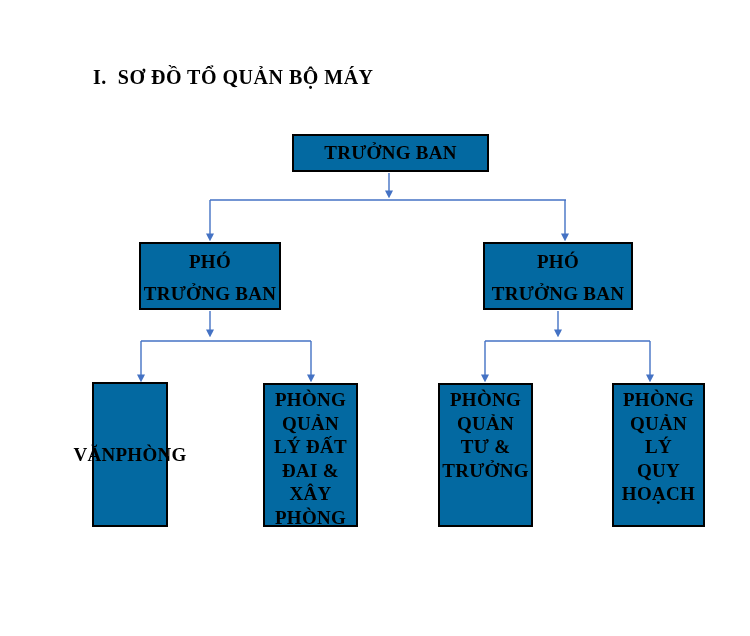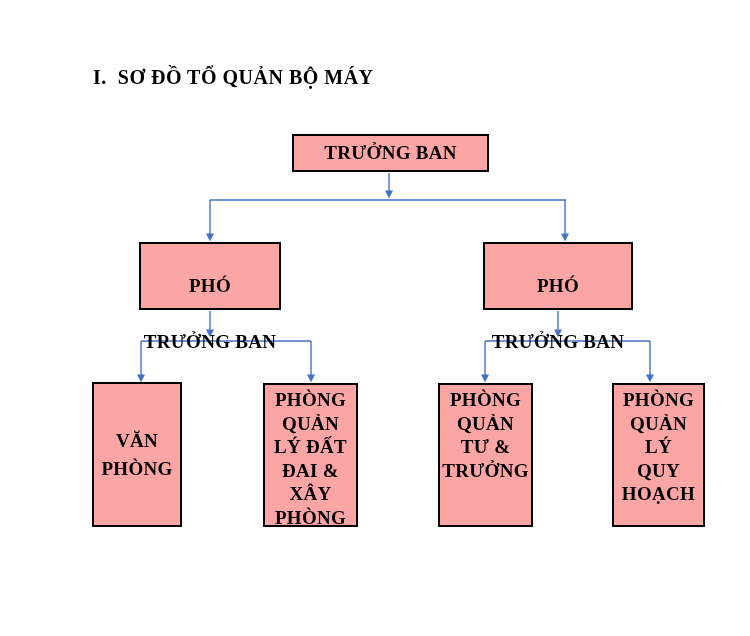--- a/index.html
+++ b/index.html
@@ -30,46 +30,46 @@
     left: 0;
     top: 0;
     width: 750px;
     height: 636px;
     pointer-events: none;
   }
   .org-box {
     position: absolute;
     box-sizing: border-box;
     border: 2px solid #000000;
-    background: #fca5a5;
+    background: #0369a1;
     text-align: center;
     font-weight: bold;
     letter-spacing: 0.3px;
   }
   .box-root {
     left: 292px; top: 134px; width: 197px; height: 38px;
     font-size: 19px;
     display: flex; align-items: center; justify-content: center;
   }
   .box-deputy {
     top: 242px; height: 68px;
     font-size: 19px;
     padding-top: 2px;
   }
-  .box-deputy .line { line-height: 32px; margin-top: 24px; }
+  .box-deputy .line { line-height: 32px; }
   .box-deputy-left  { left: 139px; width: 142px; }
   .box-deputy-right { left: 483px; width: 150px; }
   .box-dept {
     top: 383px; height: 144px;
     font-size: 19px;
     padding-top: 3px;
   }
   .box-dept .line { line-height: 23.5px; }
-  .box-dept-0 { left: 92px;  top: 382px; width: 90px; height: 145px;
-                display: flex; flex-direction: column;
+  .box-dept-0 { left: 92px;  top: 382px; width: 76px; height: 145px;
+                display: flex; flex-direction: row;
                 align-items: center; justify-content: center; padding-top: 0; }
   .box-dept-0 .line { line-height: 28px; }
   .box-dept-1 { left: 263px; width: 95px; }
   .box-dept-2 { left: 438px; width: 95px; }
   .box-dept-3 { left: 612px; width: 93px; }
 </style>
 </head>
 <body>
 
 <div class="page">

